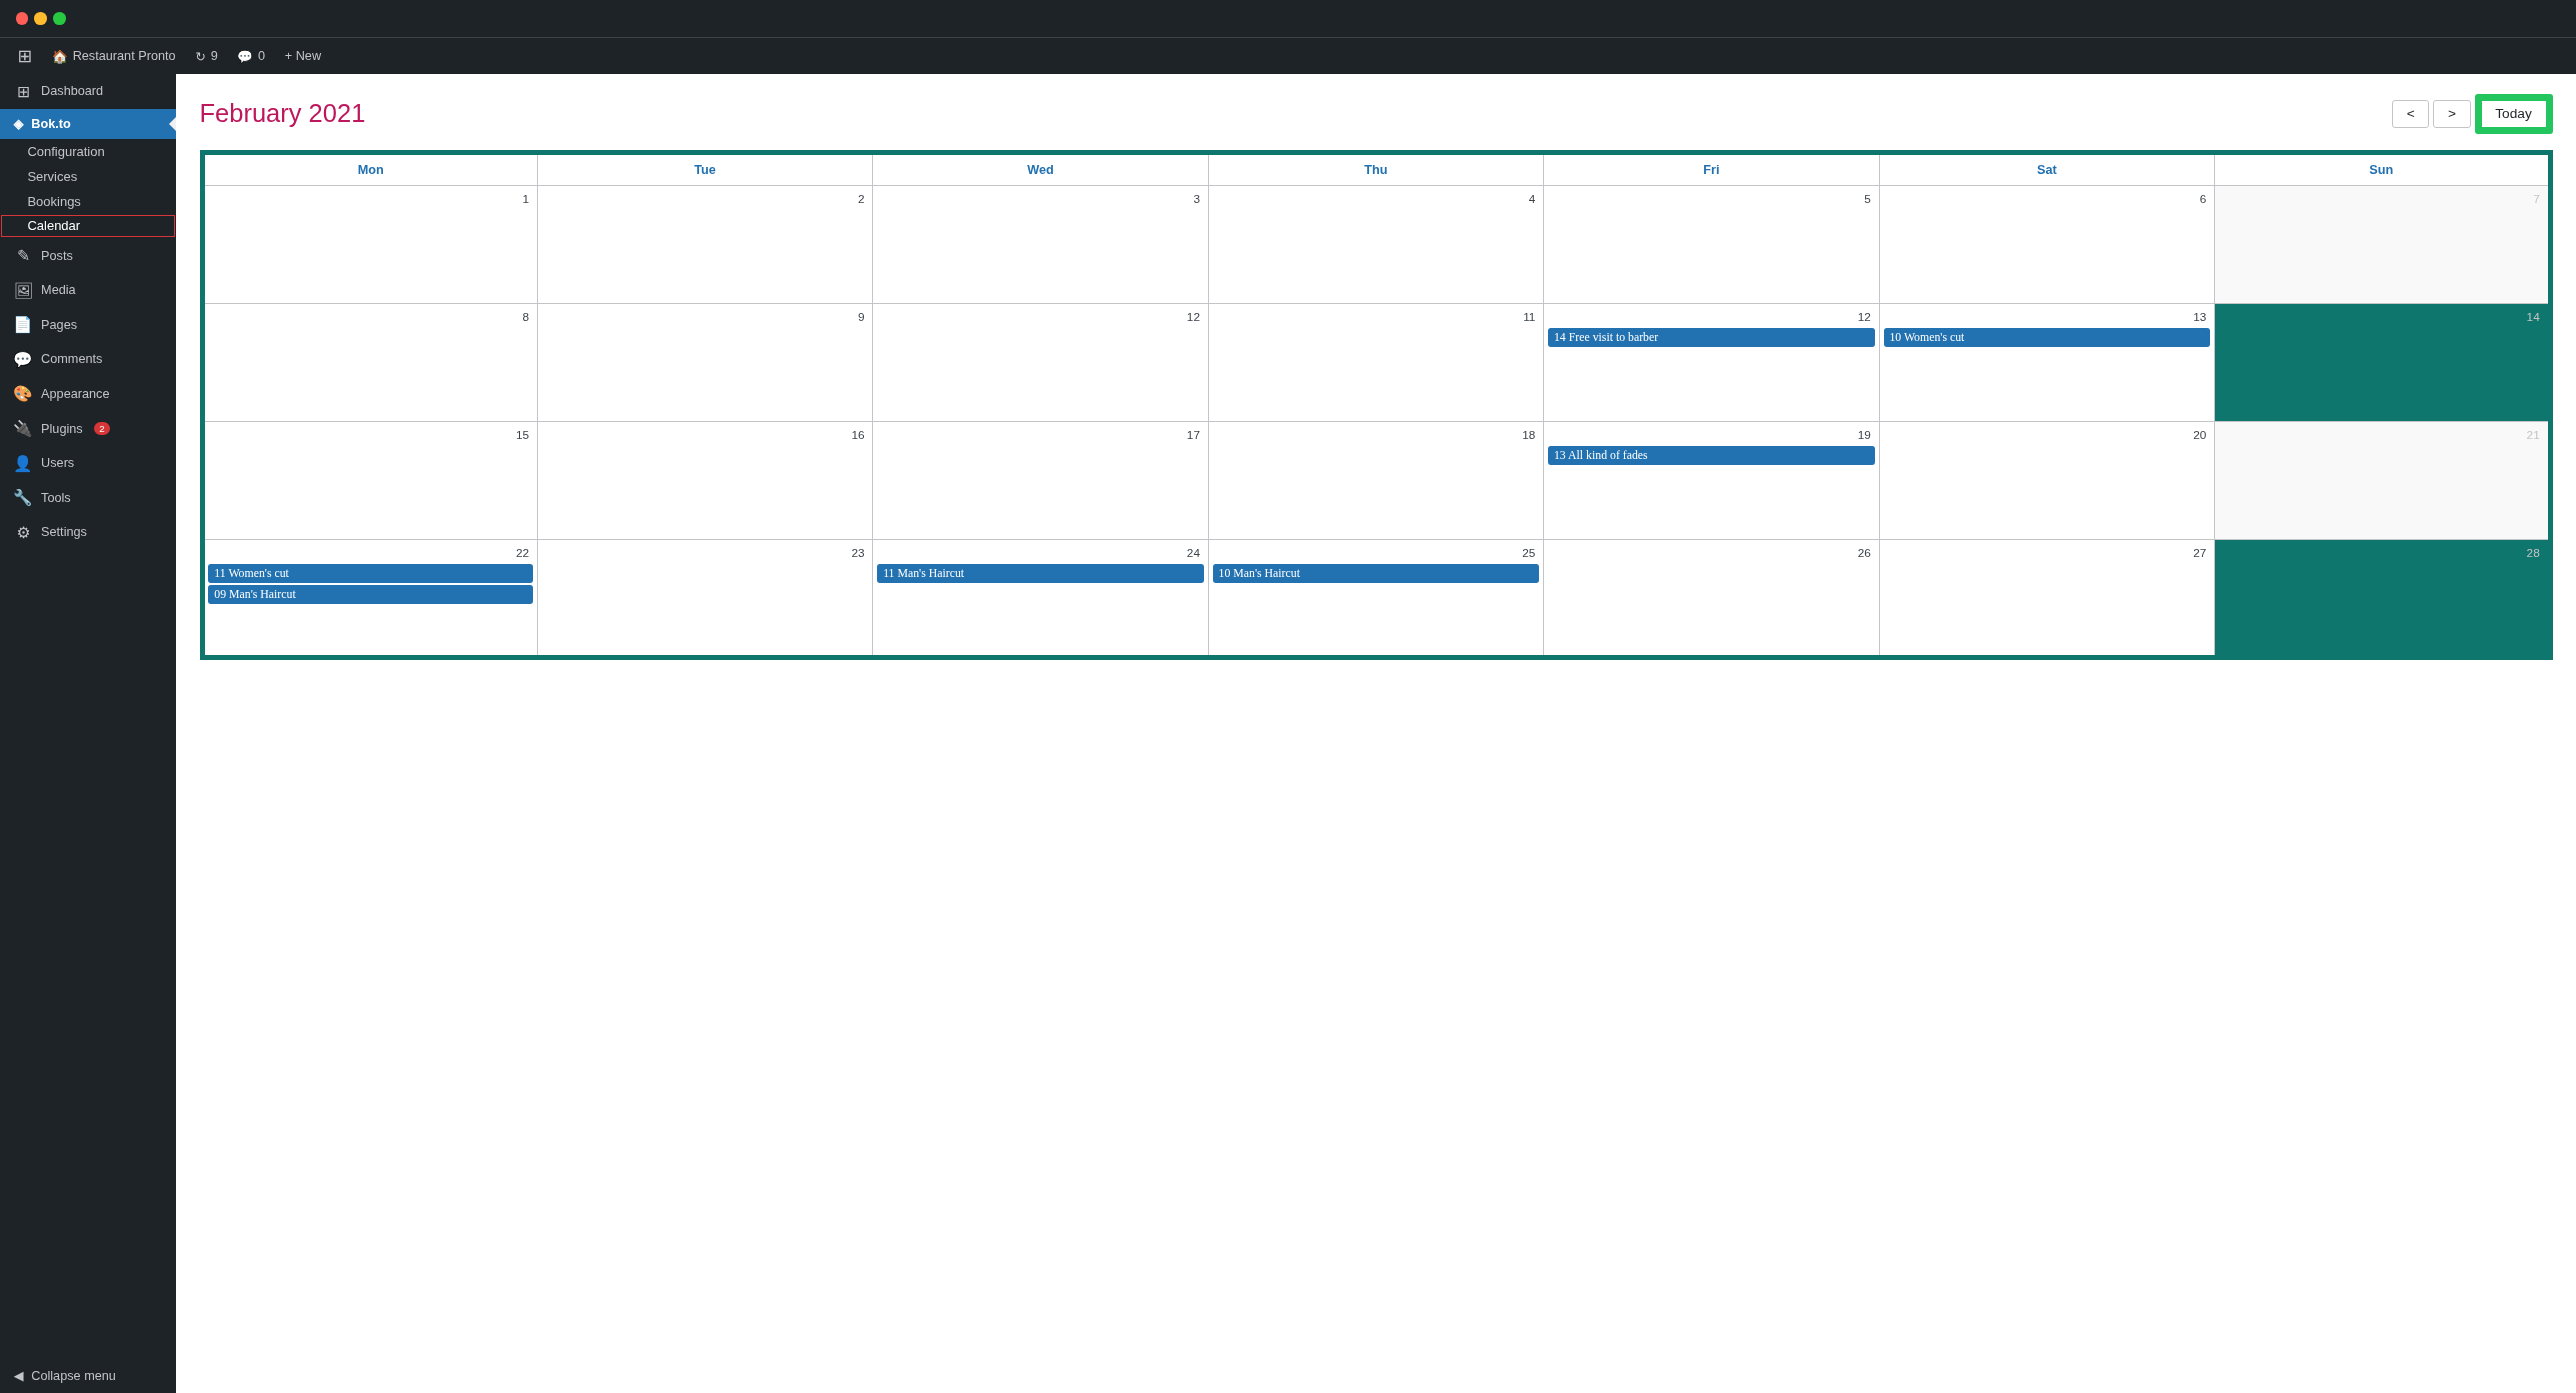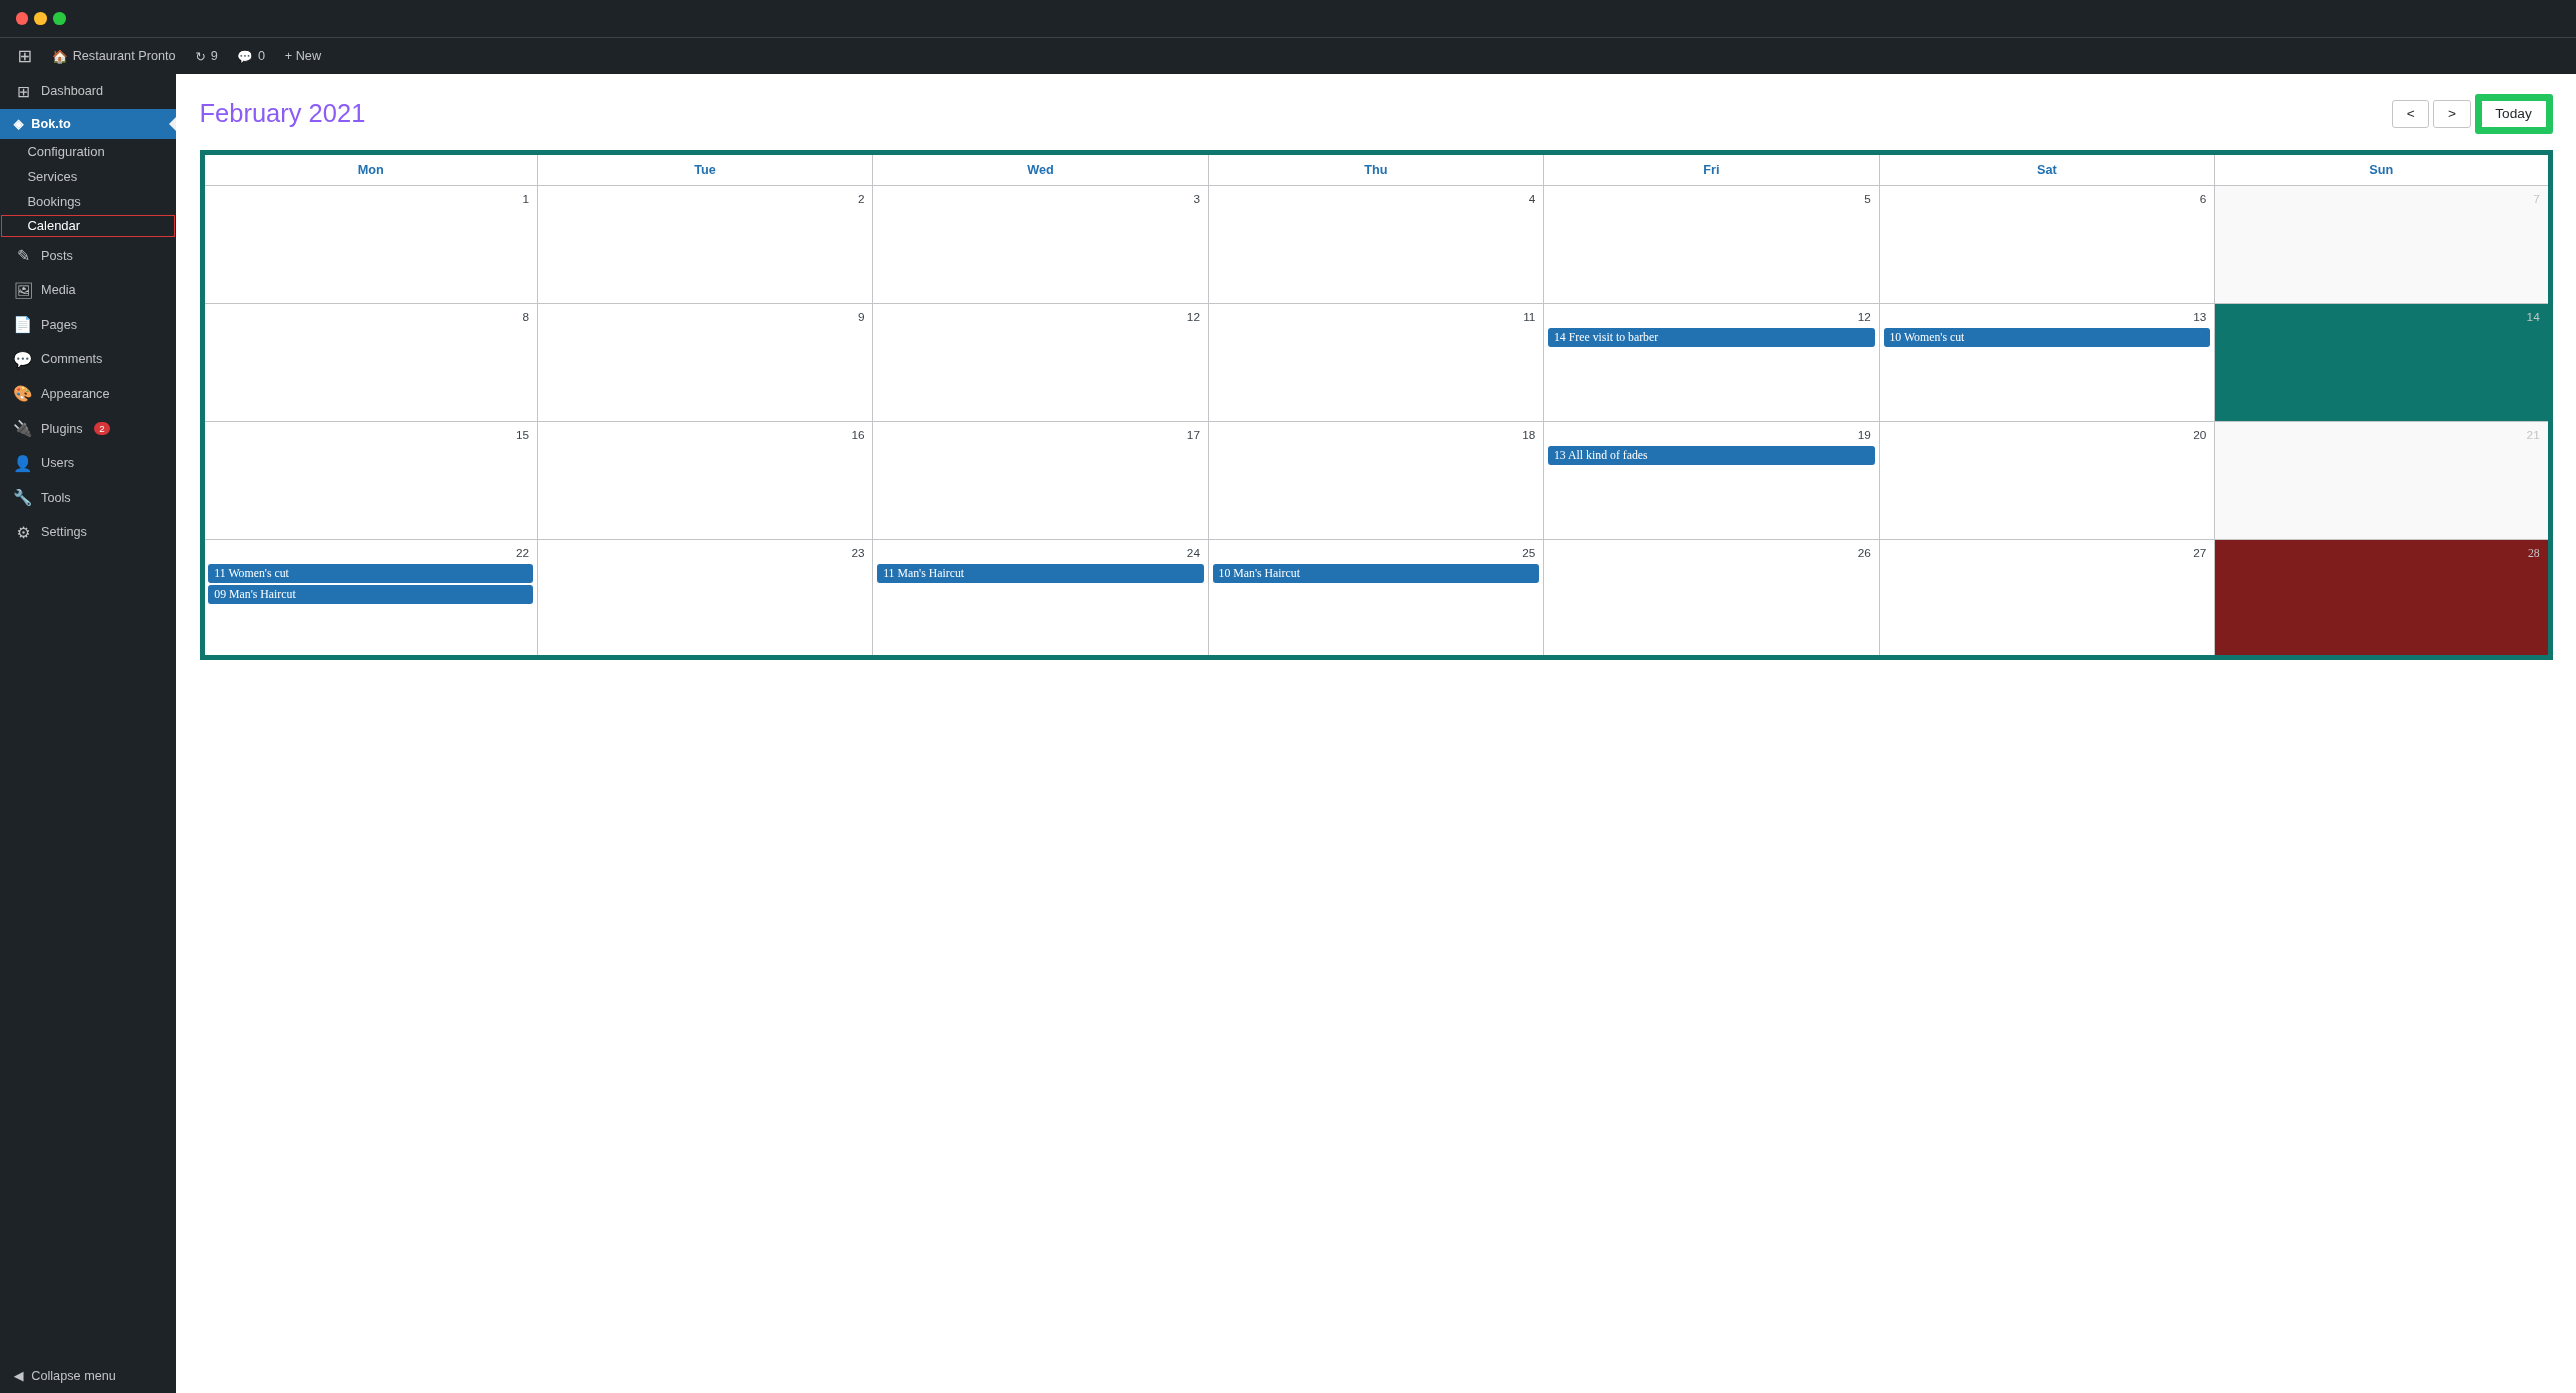--- a/index.html
+++ b/index.html
@@ -131,21 +131,21 @@
     
     .cal-header {
       display: flex;
       align-items: center;
       justify-content: space-between;
       margin-bottom: 15.7px;
     }
     .cal-title {
       font-size: 25.5px;
       font-weight: 400;
-      color: #8b5cf6;
+      color: #be185d;
     }
     .cal-nav { display: flex; gap: 3.9px; align-items: center; }
     .cal-nav-btn {
       border: 1px solid #c3c4c7;
       background: #fff;
       padding: 5.9px 13.7px;
       font-size: 13.7px;
       cursor: pointer;
       border-radius: 2.9px;
       color: #1d2327;
@@ -424,21 +424,21 @@
             <td>
               <span class="day-number">25</span>
               <span class="event">10 Man's Haircut</span>
             </td>
             <td>
               <span class="day-number">26</span>
             </td>
             <td>
               <span class="day-number">27</span>
             </td>
-            <td style="background: #7f1d1d; font-family: Liberation Serif, serif;">
+            <td style="background: #0f766e;">
               <span class="day-number outside">28</span>
             </td>
           </tr>
         </tbody>
     </table>
 
   </div>
 </div>
 
 

